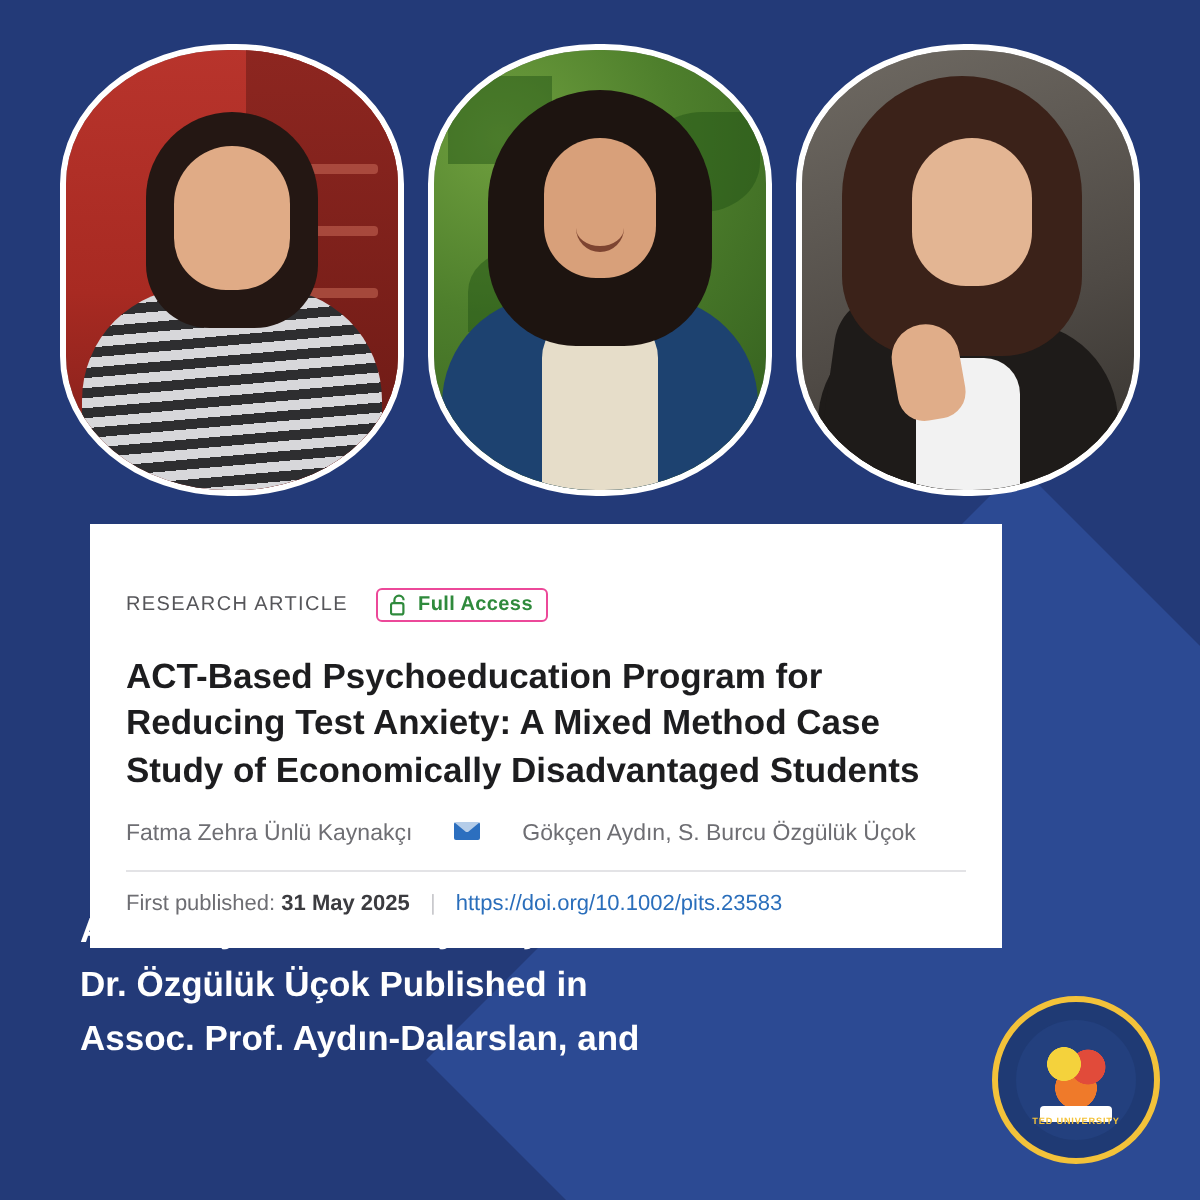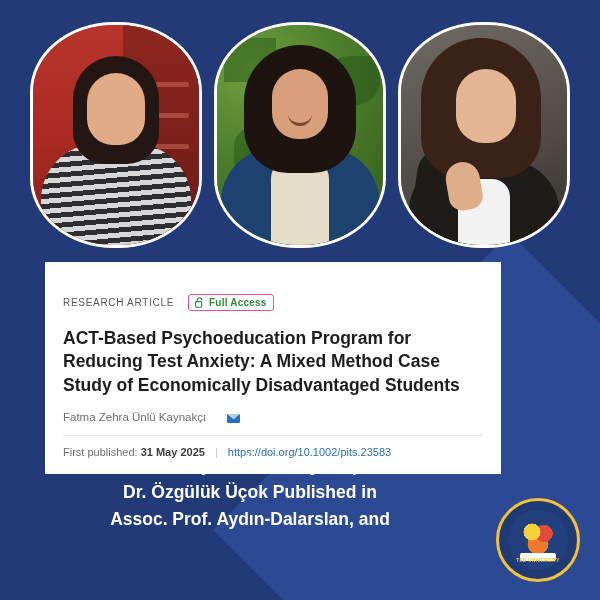--- a/index.html
+++ b/index.html
@@ -211,21 +211,21 @@
     line-height: 1.33;
     font-weight: bold;
     color: #1d1d1f;
     margin: 16px 0 14px 0;
   }
   .authors {
     font-size: 11.5px;
     color: #6e6e73;
     margin-bottom: 12px;
     display: flex;
-    align-items: flex-end;
+    align-items: flex-start;
     flex-wrap: wrap;
     gap: 20px;
   }
   .mail-icon {
     display: inline-block;
     width: 13px; height: 9px;
     background: #2c6fbf;
     border-radius: 1px;
     position: relative;
     margin: 0 1px;
@@ -249,21 +249,21 @@
   }
   .meta b { color: #3c3c40; font-weight: bold; }
   .meta .sep { color: #c9c9cd; margin: 0 7px; }
   .meta a { color: #2a6ebb; text-decoration: none; }
   
   .caption {
     position: absolute;
     left: 40px;
     top: 452px;
     width: 420px;
-    text-align: center;
+    text-align: left;
     color: #ffffff;
     font-weight: bold;
     font-size: 17.5px;
     line-height: 1.55;
   }
   
   .logo {
     position: absolute;
     right: 20px;
     bottom: 18px;
@@ -369,20 +369,21 @@
         </span>
         <span class="access-label">Full Access</span>
       </span>
     </div>
 
     <h1 class="article-title">ACT-Based Psychoeducation Program for Reducing Test Anxiety: A Mixed Method Case Study of Economically Disadvantaged Students</h1>
 
     <div class="authors">
       <span>Fatma Zehra Ünlü Kaynakçı</span>
       <span class="mail-icon"></span>
+      <span>Gökçen Aydın, S. Burcu Özgülük Üçok</span>
     </div>
 
     <div class="card-divider"></div>
 
     <div class="meta">
       <span>First published:</span>
       <b>31 May 2025</b>
       <span class="sep">|</span>
       <a href="#">https://doi.org/10.1002/pits.23583</a>
     </div>

